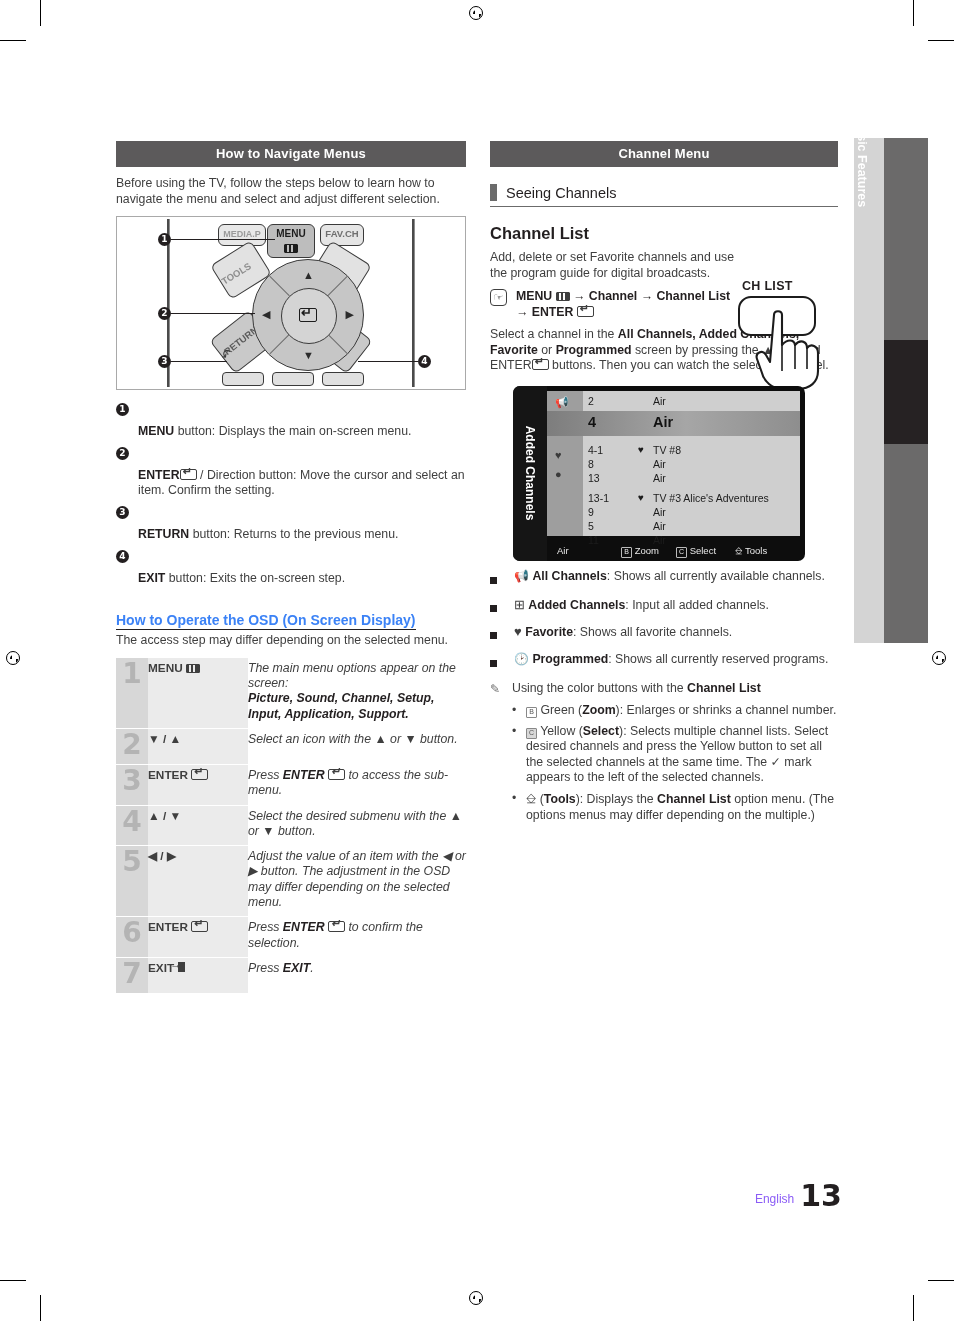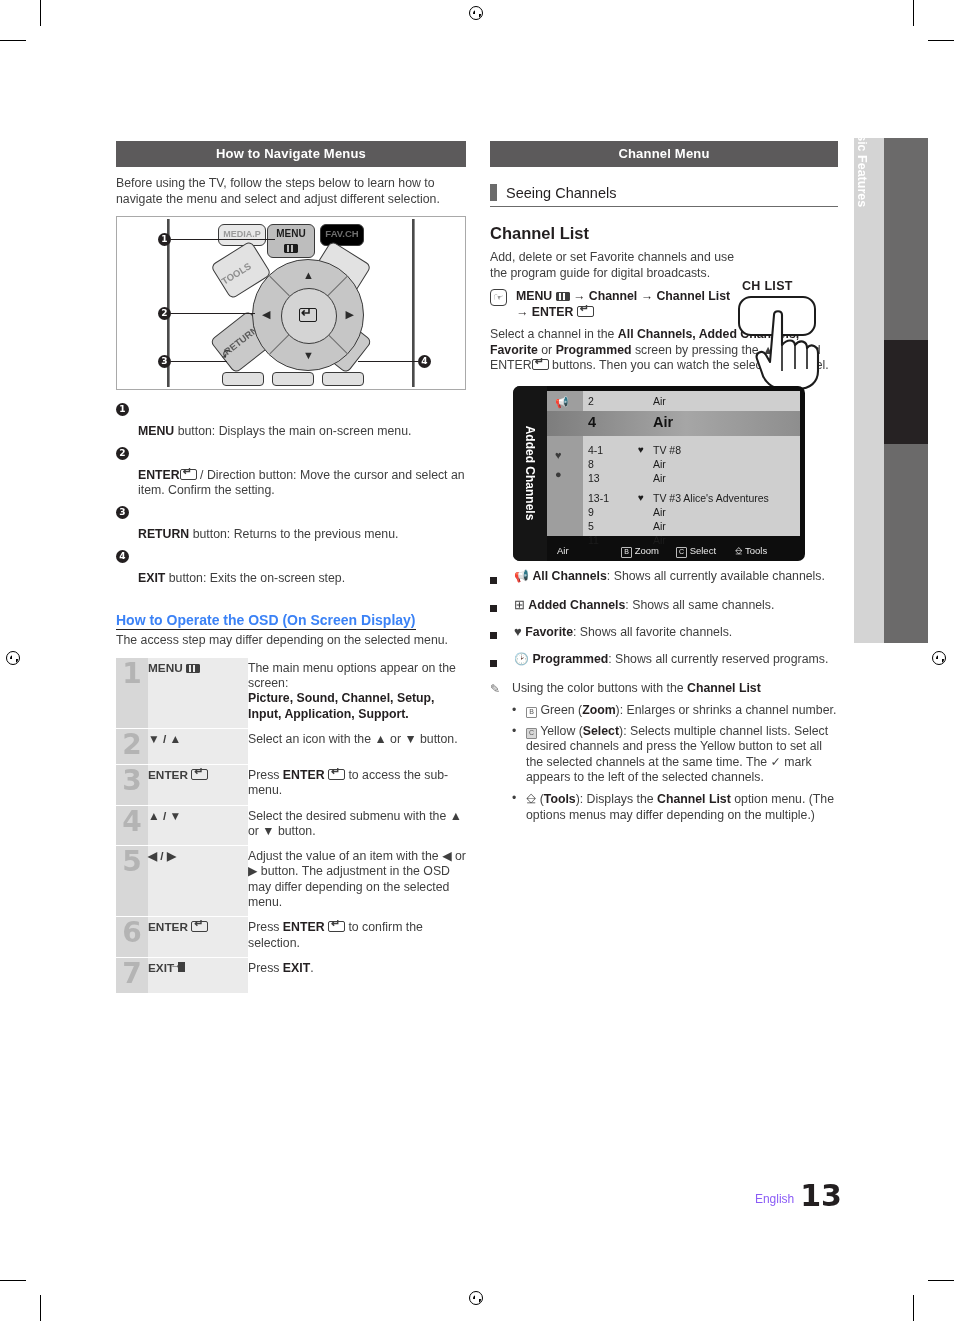--- a/index.html
+++ b/index.html
@@ -25,21 +25,21 @@
   .body-t{font-size:12.3px;line-height:15.6px;color:#3f3f3f;margin-top:9px;}
 
   
   .remote{position:relative;margin-top:9px;width:350px;height:174px;border:1px solid #a9a9a9;background:#fff;box-sizing:border-box;}
   .rm-edge{position:absolute;top:2px;bottom:2px;width:0;border-left:2px solid #4a4a4a;border-right:1px solid #8d8d8d;}
   .btn-out{position:absolute;border:1.6px solid #3a3a3a;border-radius:6px;background:#d2d2d2;}
   .btn-menu{left:150px;top:7px;width:46px;height:32px;background:#bdbdbd;text-align:center;}
   .btn-menu .t{font-size:10px;font-weight:bold;color:#1c1c1c;margin-top:3px;}
   .menu-glyph{display:inline-block;width:14px;height:9px;border:1.2px solid #1c1c1c;border-radius:1px;box-sizing:border-box;
       background:linear-gradient(to right,#1c1c1c 0 2px,transparent 2px 4px,#1c1c1c 4px 6px,transparent 6px 8px,#1c1c1c 8px 10px);margin-top:2px;}
-  .btn-fav{left:203px;top:7px;width:42px;height:20px;text-align:center;color:#6f6f6f;font-size:9.5px;font-weight:bold;line-height:18px;background:#000000;}
+  .btn-fav{left:203px;top:7px;width:42px;height:20px;text-align:center;color:#6f6f6f;font-size:9.5px;font-weight:bold;line-height:18px;background:#e5e5e5;}
   .btn-media{left:101px;top:7px;width:46px;height:20px;text-align:center;color:#9a9a9a;font-size:9px;font-weight:bold;line-height:18px;background:#e8e8e8;overflow:hidden;}
   .btn-tools{left:100px;top:33px;width:46px;height:38px;background:#e2e2e2;transform:rotate(-32deg);}
   .btn-info{left:200px;top:33px;width:46px;height:38px;background:#e2e2e2;transform:rotate(32deg);}
   .lbl-rot{position:absolute;font-size:9.5px;font-weight:bold;color:#8e8e8e;}
   .btn-return{left:100px;top:104px;width:48px;height:40px;background:#c9c9c9;transform:rotate(-38deg);}
   .btn-exit{left:198px;top:104px;width:48px;height:40px;background:#c9c9c9;transform:rotate(38deg);}
   .dpad{position:absolute;left:135px;top:42px;width:110px;height:110px;border-radius:50%;border:1.4px solid #3a3a3a;background:#c6c6c6;}
   .dpad:after{content:"";position:absolute;left:50%;top:50%;width:54px;height:54px;margin:-27px 0 0 -27px;border-radius:50%;border:1.4px solid #3a3a3a;background:#d4d4d4;}
   .dp-line{position:absolute;width:1.2px;height:28px;background:#6d6d6d;left:50%;top:0;transform-origin:50% 55px;}
   .enterglyph{position:absolute;left:50%;top:50%;transform:translate(-50%,-50%);z-index:3;width:18px;height:14px;border:1.7px solid #1c1c1c;border-radius:2px;box-sizing:border-box;}
@@ -58,21 +58,21 @@
   b.k{font-weight:bold;color:#231f20;}
 
   .osd-head{margin-top:22px;font-size:14px;font-weight:bold;color:#3b82f6;border-bottom:1.2px solid #231f20;display:inline-block;padding-bottom:1px;}
   .osd-sub{font-size:12.3px;line-height:15.6px;color:#3f3f3f;margin-top:3px;}
 
   
   table.steps{margin-top:9px;border-collapse:collapse;width:350px;}
   table.steps td{vertical-align:top;padding:3px 0 6px;border-bottom:1.1px solid #fff;}
   td.stepnum{width:32px;background:#d7d7d7;color:#b4b4b4;font-size:28px;font-weight:bold;line-height:26px;text-align:center;padding-top:3px;font-family:"DejaVu Sans",sans-serif;}
   td.stepbtn{width:100px;background:#ebebeb;font-size:11.8px;color:#3f3f3f;padding-left:9px;font-weight:bold;}
-  td.stepdesc{font-size:12.3px;line-height:15.3px;color:#3f3f3f;padding-left:9px;}
+  td.stepdesc{font-size:12.3px;line-height:15.3px;color:#3f3f3f;padding-left:9px;font-style:italic;}
 
   .ic{display:inline-block;vertical-align:-1px;}
   .ic-menu{width:14px;height:9px;border:1.2px solid #3f3f3f;border-radius:1px;box-sizing:border-box;
     background:linear-gradient(to right,#3f3f3f 0 2px,transparent 2px 4px,#3f3f3f 4px 6px,transparent 6px 8px,#3f3f3f 8px 10px);}
   .ic-enter{position:relative;width:17px;height:11px;border:1.3px solid #3f3f3f;border-radius:2px;box-sizing:border-box;}
   .ic-enter:after{content:"\21B5";position:absolute;left:2px;top:-5px;font-size:11px;line-height:12px;color:#3f3f3f;font-weight:bold;}
   .ic-exit{position:relative;width:11px;height:12px;}
   .ic-exit:before{content:"";position:absolute;left:4px;top:1px;width:7px;height:10px;border:1.3px solid #3f3f3f;background:#3f3f3f;box-sizing:border-box;}
   .ic-exit:after{content:"\2192";position:absolute;left:-4px;top:-3px;font-size:11px;color:#3f3f3f;}
   .ic-hand{position:relative;width:17px;height:17px;border:1.3px solid #3f3f3f;border-radius:4px;box-sizing:border-box;font-size:11px;line-height:15px;text-align:center;color:#3f3f3f;}
@@ -374,21 +374,21 @@
         <span class="k" style="left:222px;"><span>⎒</span> <span>Tools</span></span>
       </div>
     </div>
 
     <div class="bl">
       <div class="m"><span class="sq"></span></div>
       <div class="c"><span style="font-size:12px;">📢</span> <b class="k">All Channels</b><span>: Shows all currently available channels.</span></div>
     </div>
     <div class="bl">
       <div class="m"><span class="sq"></span></div>
-      <div class="c"><span style="font-size:13px;">⊞</span> <b class="k">Added Channels</b><span>: Shows all same channels.</span></div>
+      <div class="c"><span style="font-size:13px;">⊞</span> <b class="k">Added Channels</b><span>: Input all added channels.</span></div>
     </div>
     <div class="bl">
       <div class="m"><span class="sq"></span></div>
       <div class="c"><span style="font-size:13px;">♥</span> <b class="k">Favorite</b><span>: Shows all favorite channels.</span></div>
     </div>
     <div class="bl">
       <div class="m"><span class="sq"></span></div>
       <div class="c"><span style="font-size:12px;">🕑</span> <b class="k">Programmed</b><span>: Shows all currently reserved programs.</span></div>
     </div>
 

